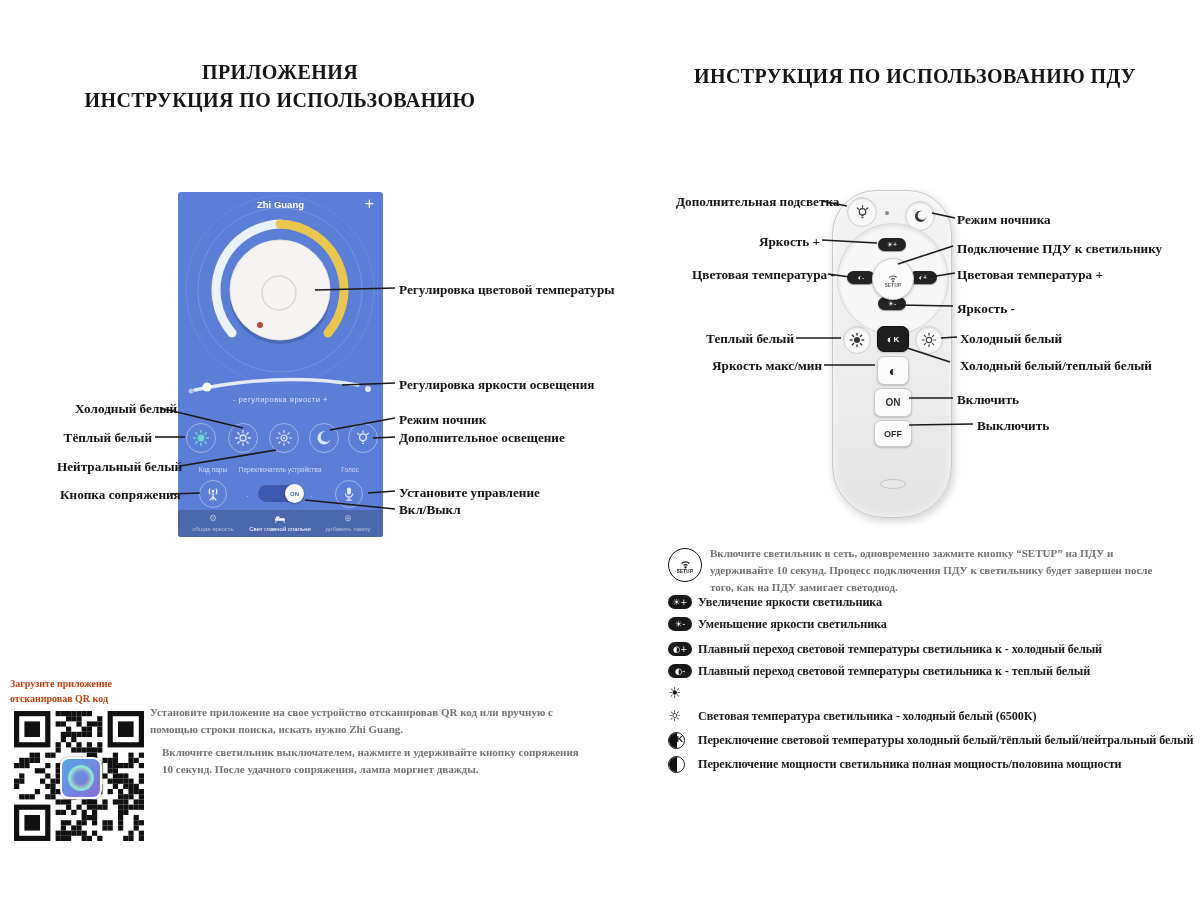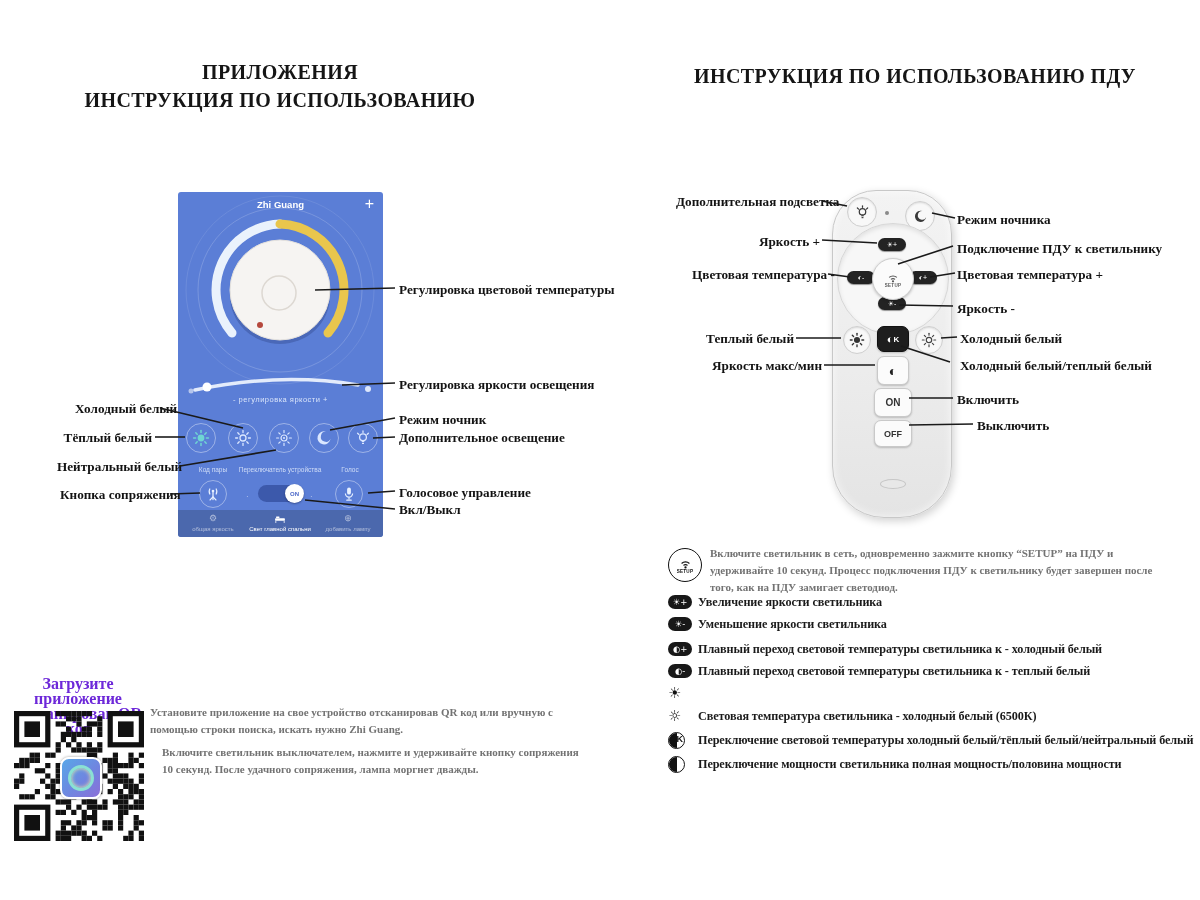--- a/index.html
+++ b/index.html
@@ -3,21 +3,21 @@
 <meta charset="utf-8">
 <style>
   html,body{margin:0;padding:0;background:#fff;}
   .page{position:relative;width:1200px;height:900px;background:#fff;overflow:hidden;
         font-family:"Liberation Serif", serif;color:#111;}
   .abs{position:absolute;}
   
   .doc-title{font-weight:bold;font-size:20px;letter-spacing:.4px;text-align:center;line-height:28px;color:#151515;}
   .callout{font-weight:bold;font-size:13.2px;white-space:nowrap;color:#131313;}
   .para{font-weight:bold;font-size:11px;line-height:17px;color:#737373;}
-  .qr-cap{font-weight:bold;font-size:16px;line-height:15px;text-align:center;color:#6d28d9;}
+  .qr-cap{font-weight:bold;font-size:10px;line-height:15px;text-align:left;color:#c2410c;}
   
   svg.lines{position:absolute;left:0;top:0;pointer-events:none;}
   
   .app{left:178px;top:192px;width:205px;height:345px;background:#5b7ed6;border-radius:3px;
        overflow:hidden;font-family:"Liberation Sans",sans-serif;}
   .app-header{position:absolute;left:0;top:0;width:100%;height:26px;}
   .app-title{position:absolute;width:100%;text-align:center;top:7px;font-size:9.5px;font-weight:bold;color:#fff;}
   .app-add{position:absolute;right:9px;top:3px;font-size:16px;color:#fff;font-weight:normal;}
   .app-caption{position:absolute;left:0;top:203px;width:100%;text-align:center;font-size:7.5px;color:#d9e4fa;letter-spacing:.5px;}
   .circle-btn{position:absolute;width:28px;height:28px;border-radius:50%;border:1px solid rgba(255,255,255,.4);
@@ -240,21 +240,21 @@
   </div>
 
   <div class="abs callout" style="left:75px;top:401px;width:90px;text-align:right">Холодный белый</div>
   <div class="abs callout" style="left:62px;top:430px;width:90px;text-align:right">Тёплый белый</div>
   <div class="abs callout" style="left:57px;top:459px;width:121px;text-align:right">Нейтральный белый</div>
   <div class="abs callout" style="left:60px;top:487px;width:108px;text-align:right">Кнопка сопряжения</div>
   <div class="abs callout" style="left:399px;top:282px">Регулировка цветовой температуры</div>
   <div class="abs callout" style="left:399px;top:377px">Регулировка яркости освещения</div>
   <div class="abs callout" style="left:399px;top:412px">Режим ночник</div>
   <div class="abs callout" style="left:399px;top:430px">Дополнительное освещение</div>
-  <div class="abs callout" style="left:399px;top:485px">Голосовое управление</div>
+  <div class="abs callout" style="left:399px;top:485px">Установите управление</div>
   <div class="abs callout" style="left:399px;top:502px">Вкл/Выкл</div>
 
   <div class="abs qr-cap" style="left:10px;top:676px;width:136px">
     <div>Загрузите приложение</div>
     <div>отсканировав QR код</div>
   </div>
   <div class="abs qr-wrap">
     <svg id="qr-svg" width="130" height="130">
         <rect x="41.6" y="0" width="5.2" height="5.2" fill="#111"></rect>
         <rect x="46.800000000000004" y="0" width="5.2" height="5.2" fill="#111"></rect>

